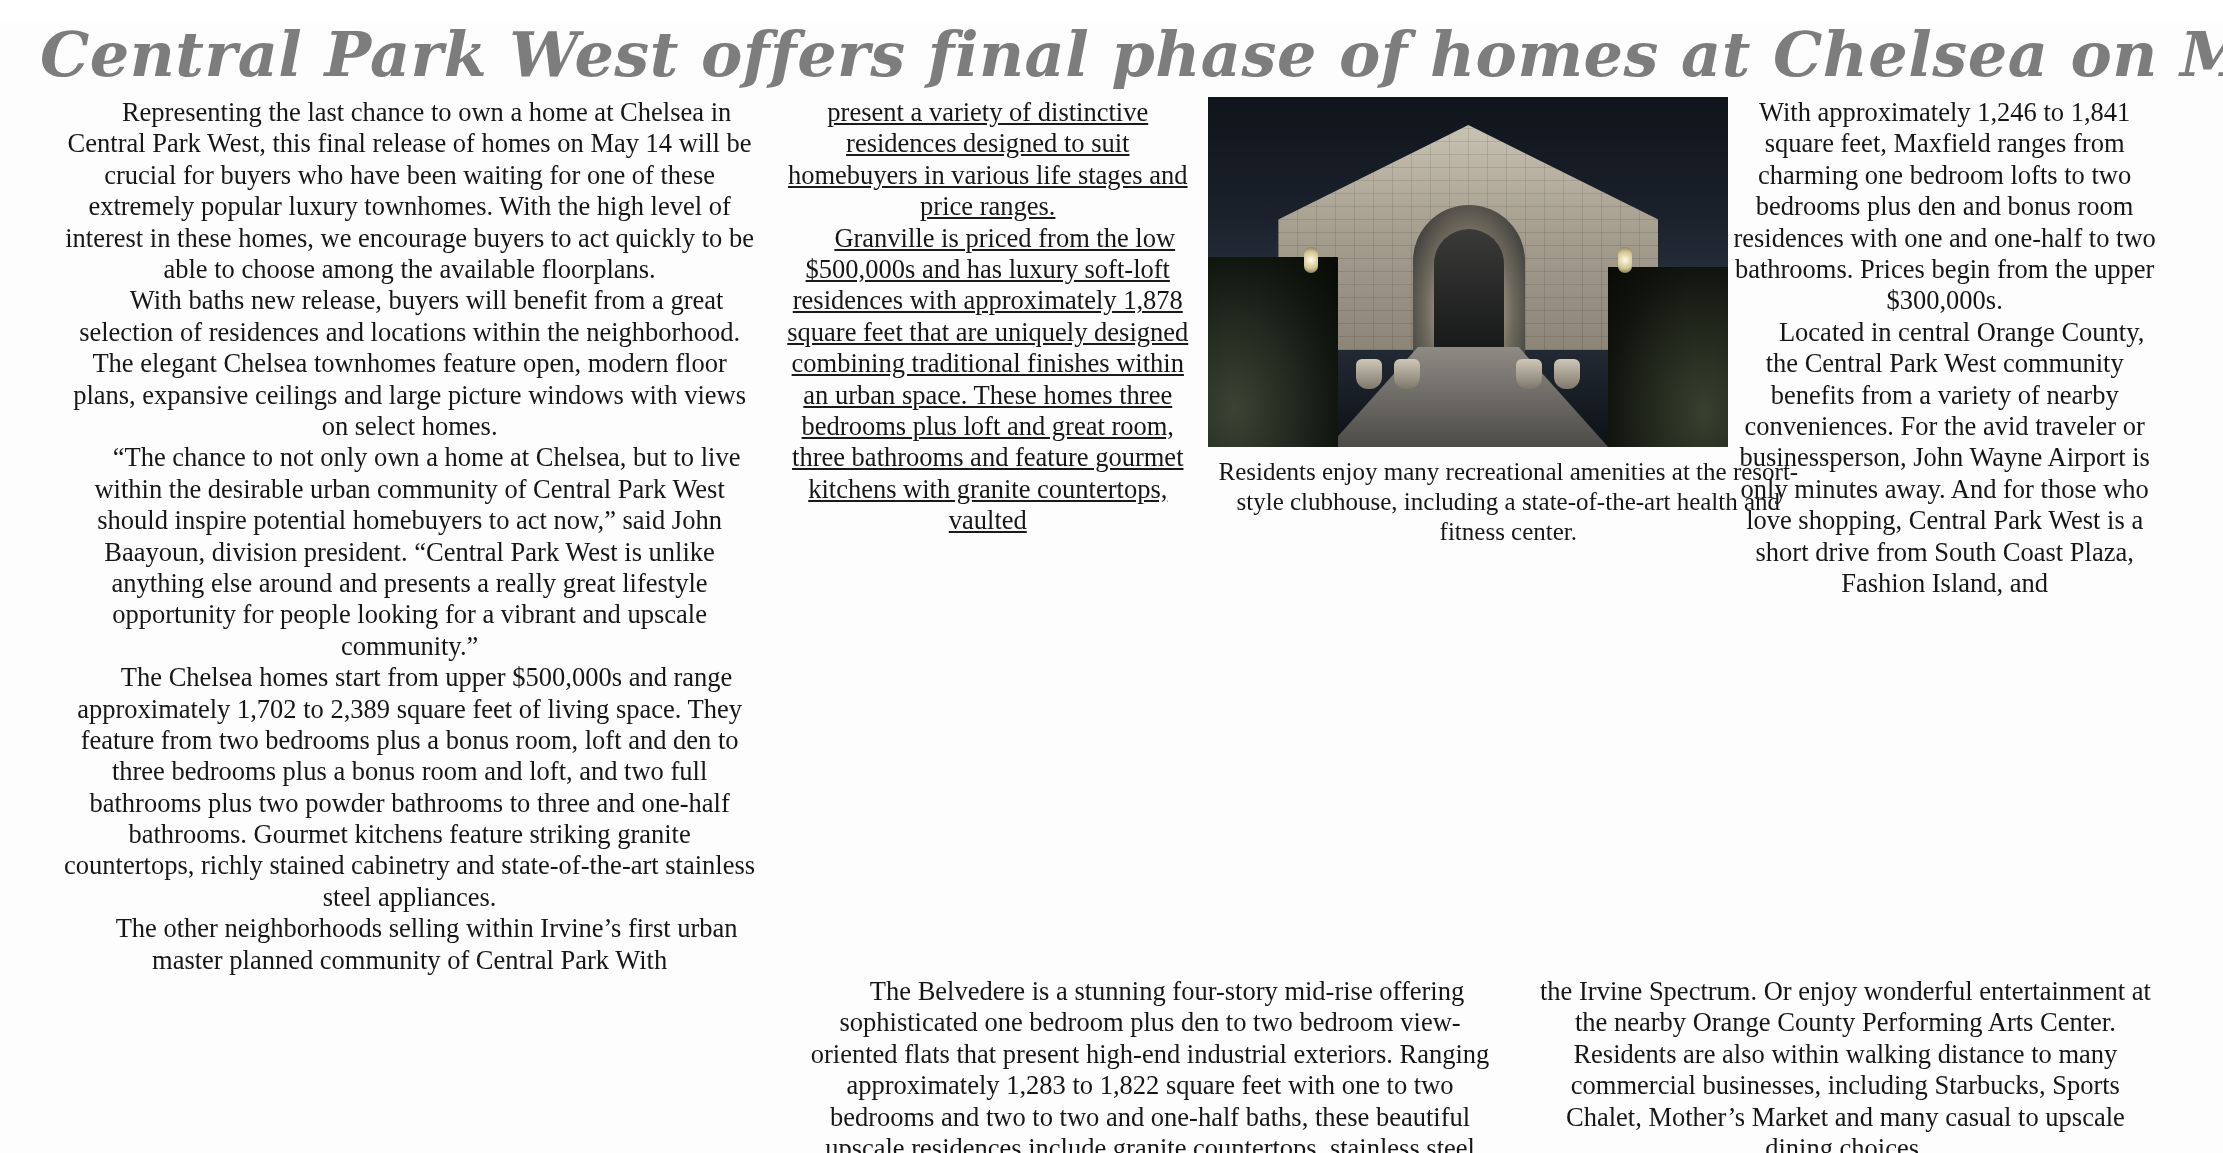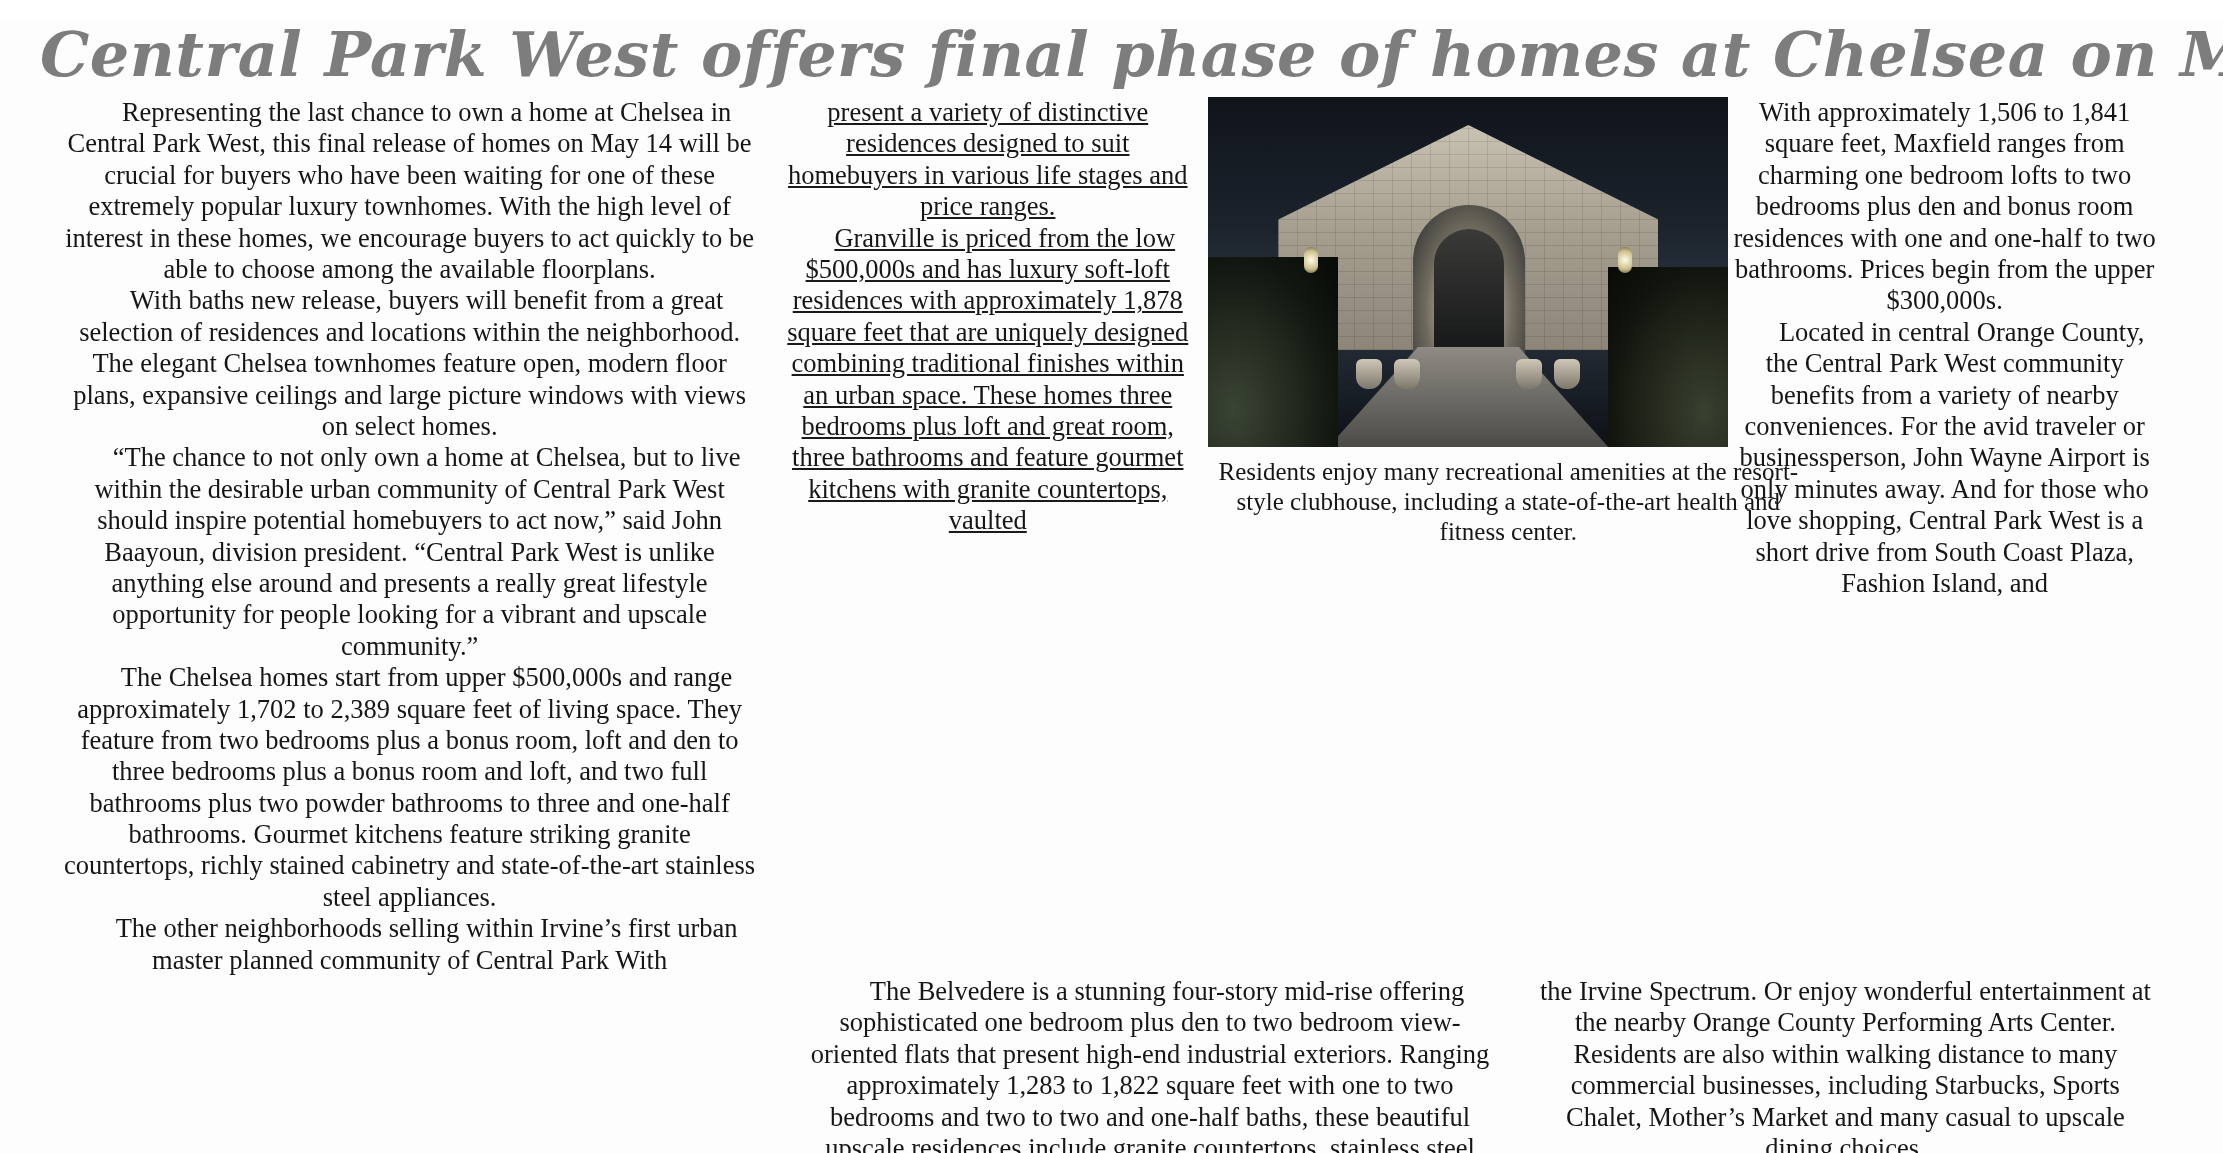--- a/index.html
+++ b/index.html
@@ -151,21 +151,21 @@
           <div class="pot" style="right:148px;"></div>
           <div class="pot" style="right:186px;"></div>
           <div class="lamp" style="left:96px; top:150px;"></div>
           <div class="lamp" style="right:96px; top:150px;"></div>
         </div>
         <p class="caption">Residents enjoy many recreational amenities at the resort-style clubhouse, including a state-of-the-art health and fitness center.</p>
       </div>
     </div>
 
     <div class="col col4">
-      <p class="noindent">With approximately 1,506 to 1,841 square feet, Maxfield ranges from charming one bedroom lofts to two bedrooms plus den and bonus room residences with one and one-half to two bathrooms. Prices begin from the upper $300,000s.</p>
+      <p class="noindent">With approximately 1,246 to 1,841 square feet, Maxfield ranges from charming one bedroom lofts to two bedrooms plus den and bonus room residences with one and one-half to two bathrooms. Prices begin from the upper $300,000s.</p>
       <p>Located in central Orange County, the Central Park West community benefits from a variety of nearby conveniences. For the avid traveler or businessperson, John Wayne Airport is only minutes away. And for those who love shopping, Central Park West is a short drive from South Coast Plaza, Fashion Island, and</p>
     </div>
 
   </div>
 
   <div class="span-lower">
     <div class="lower-left"></div>
     <div class="lower-mid">
       <p>The Belvedere is a stunning four-story mid-rise offering sophisticated one bedroom plus den to two bedroom view-oriented flats that present high-end industrial exteriors. Ranging approximately 1,283 to 1,822 square feet with one to two bedrooms and two to two and one-half baths, these beautiful upscale residences include granite countertops, stainless steel appliances, an access-controlled building, underground parking and begin from the upper $300,000s.</p>
 

